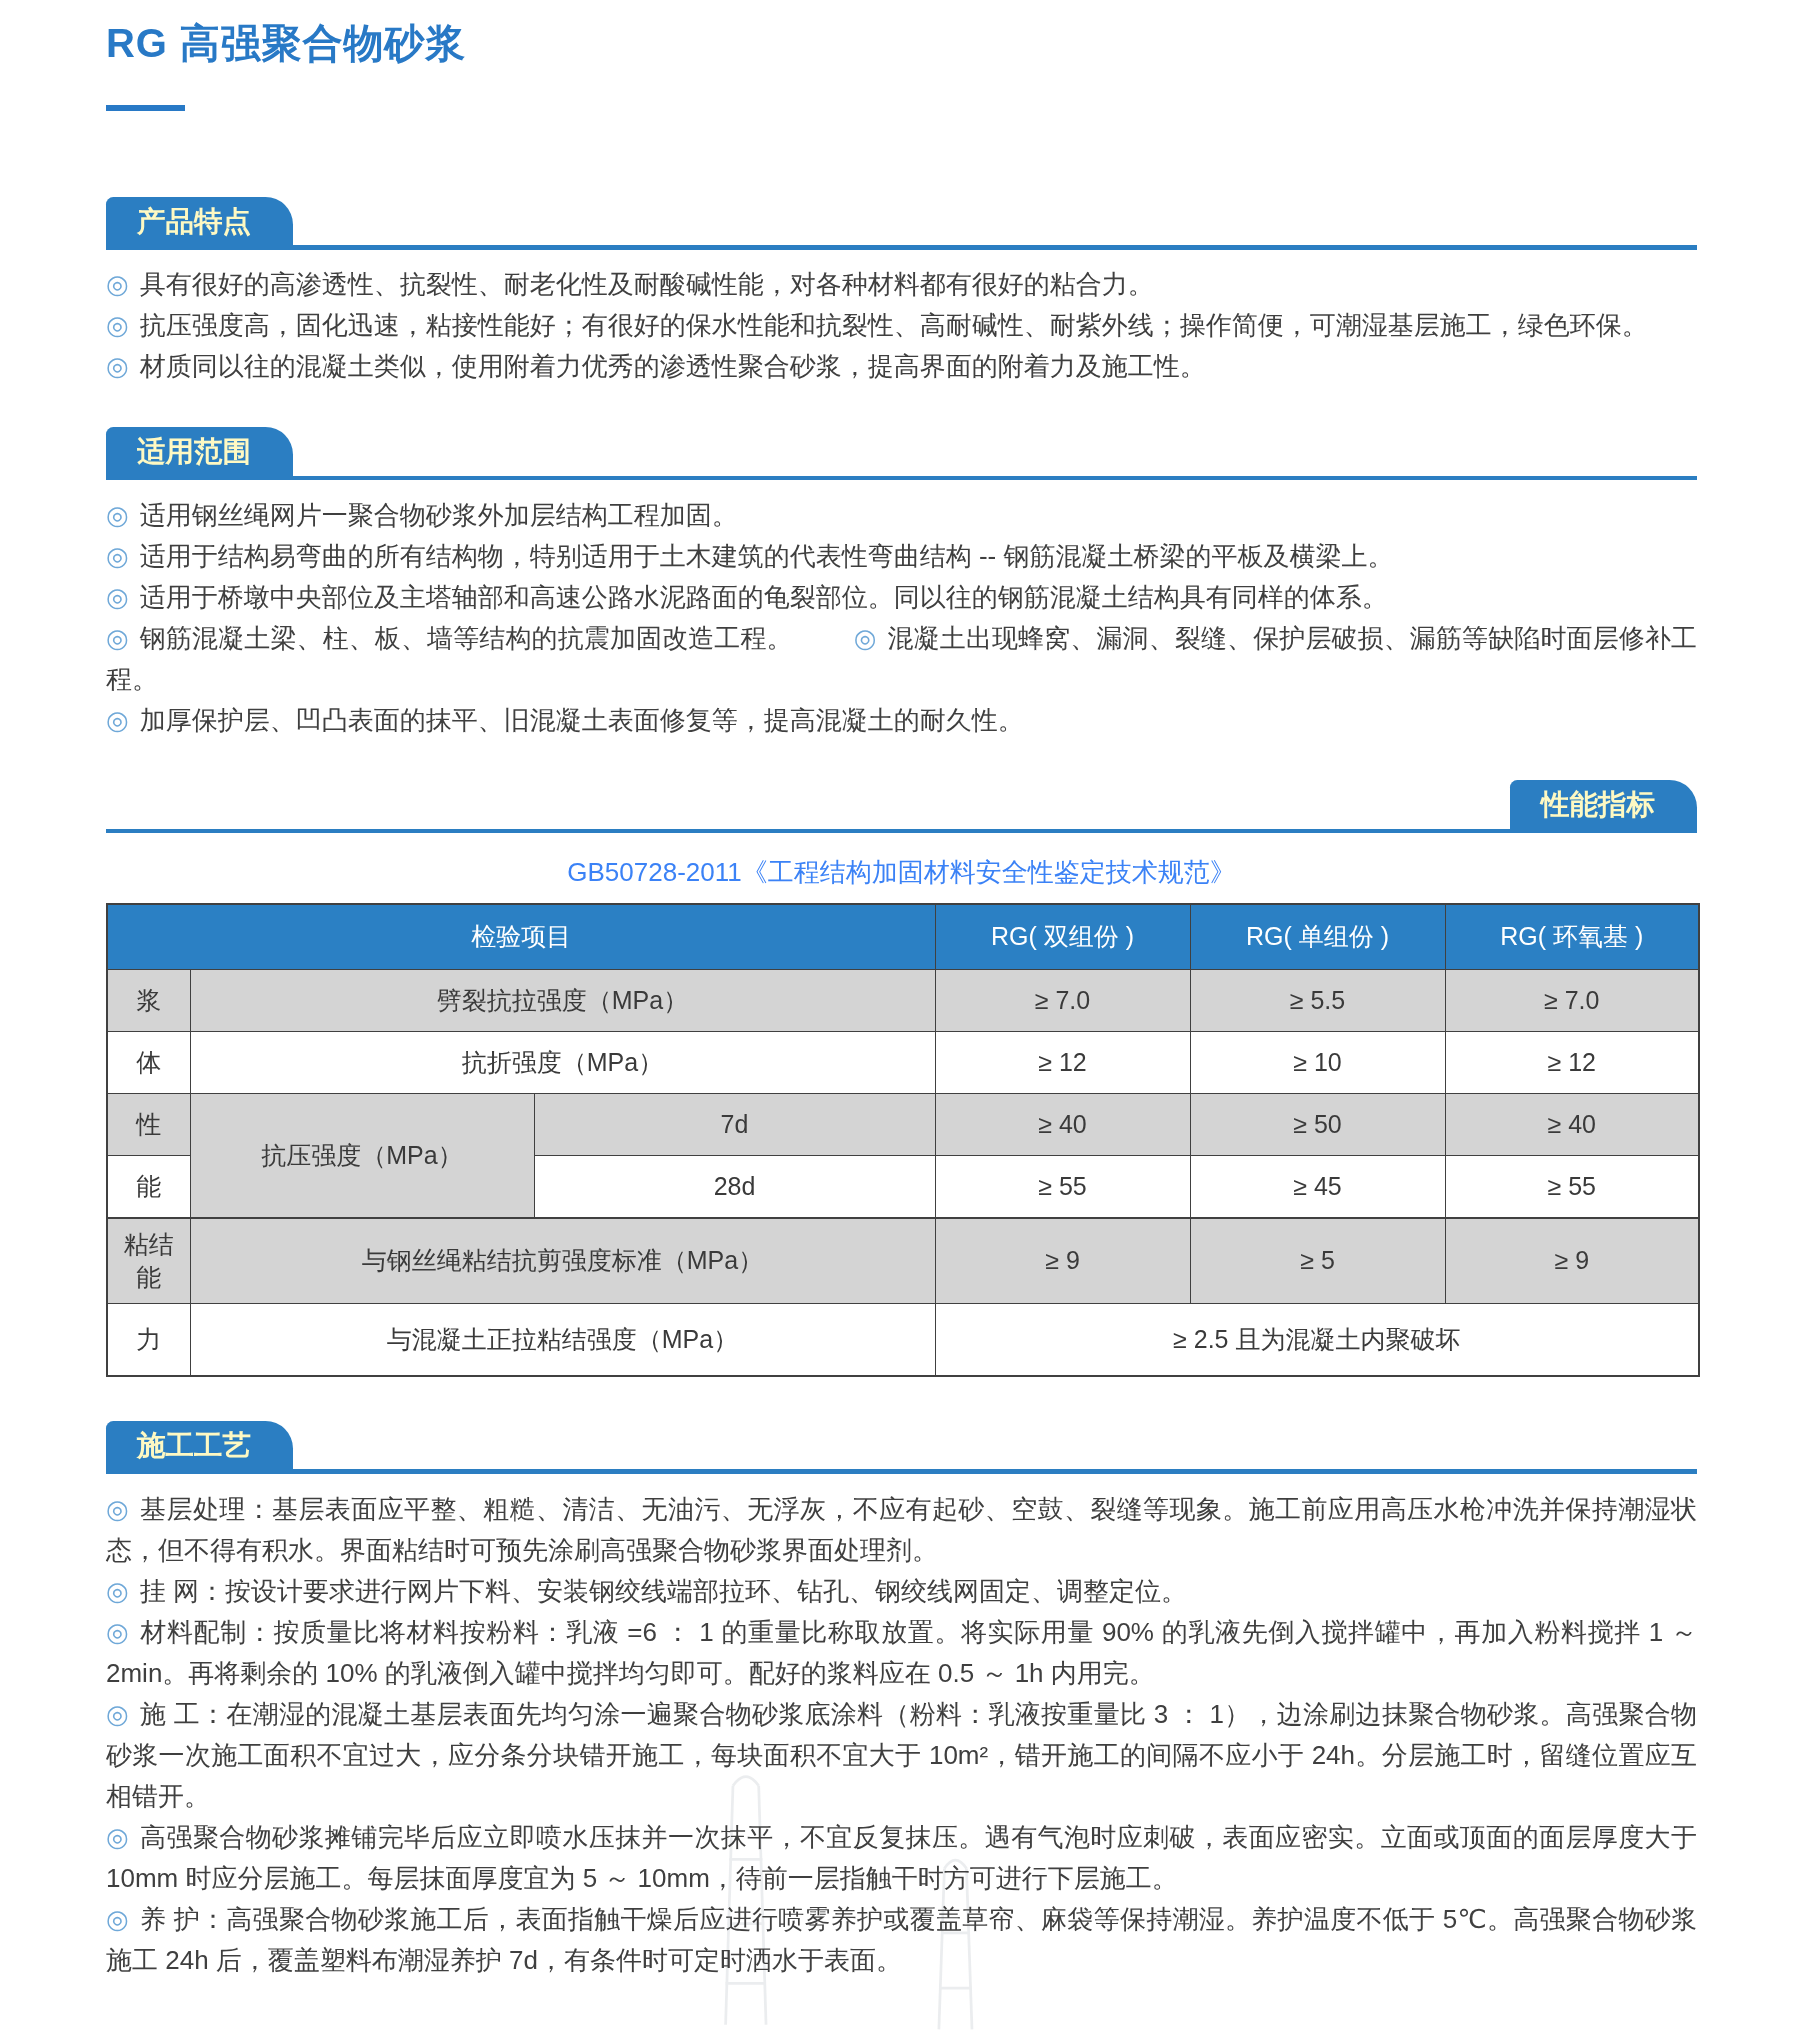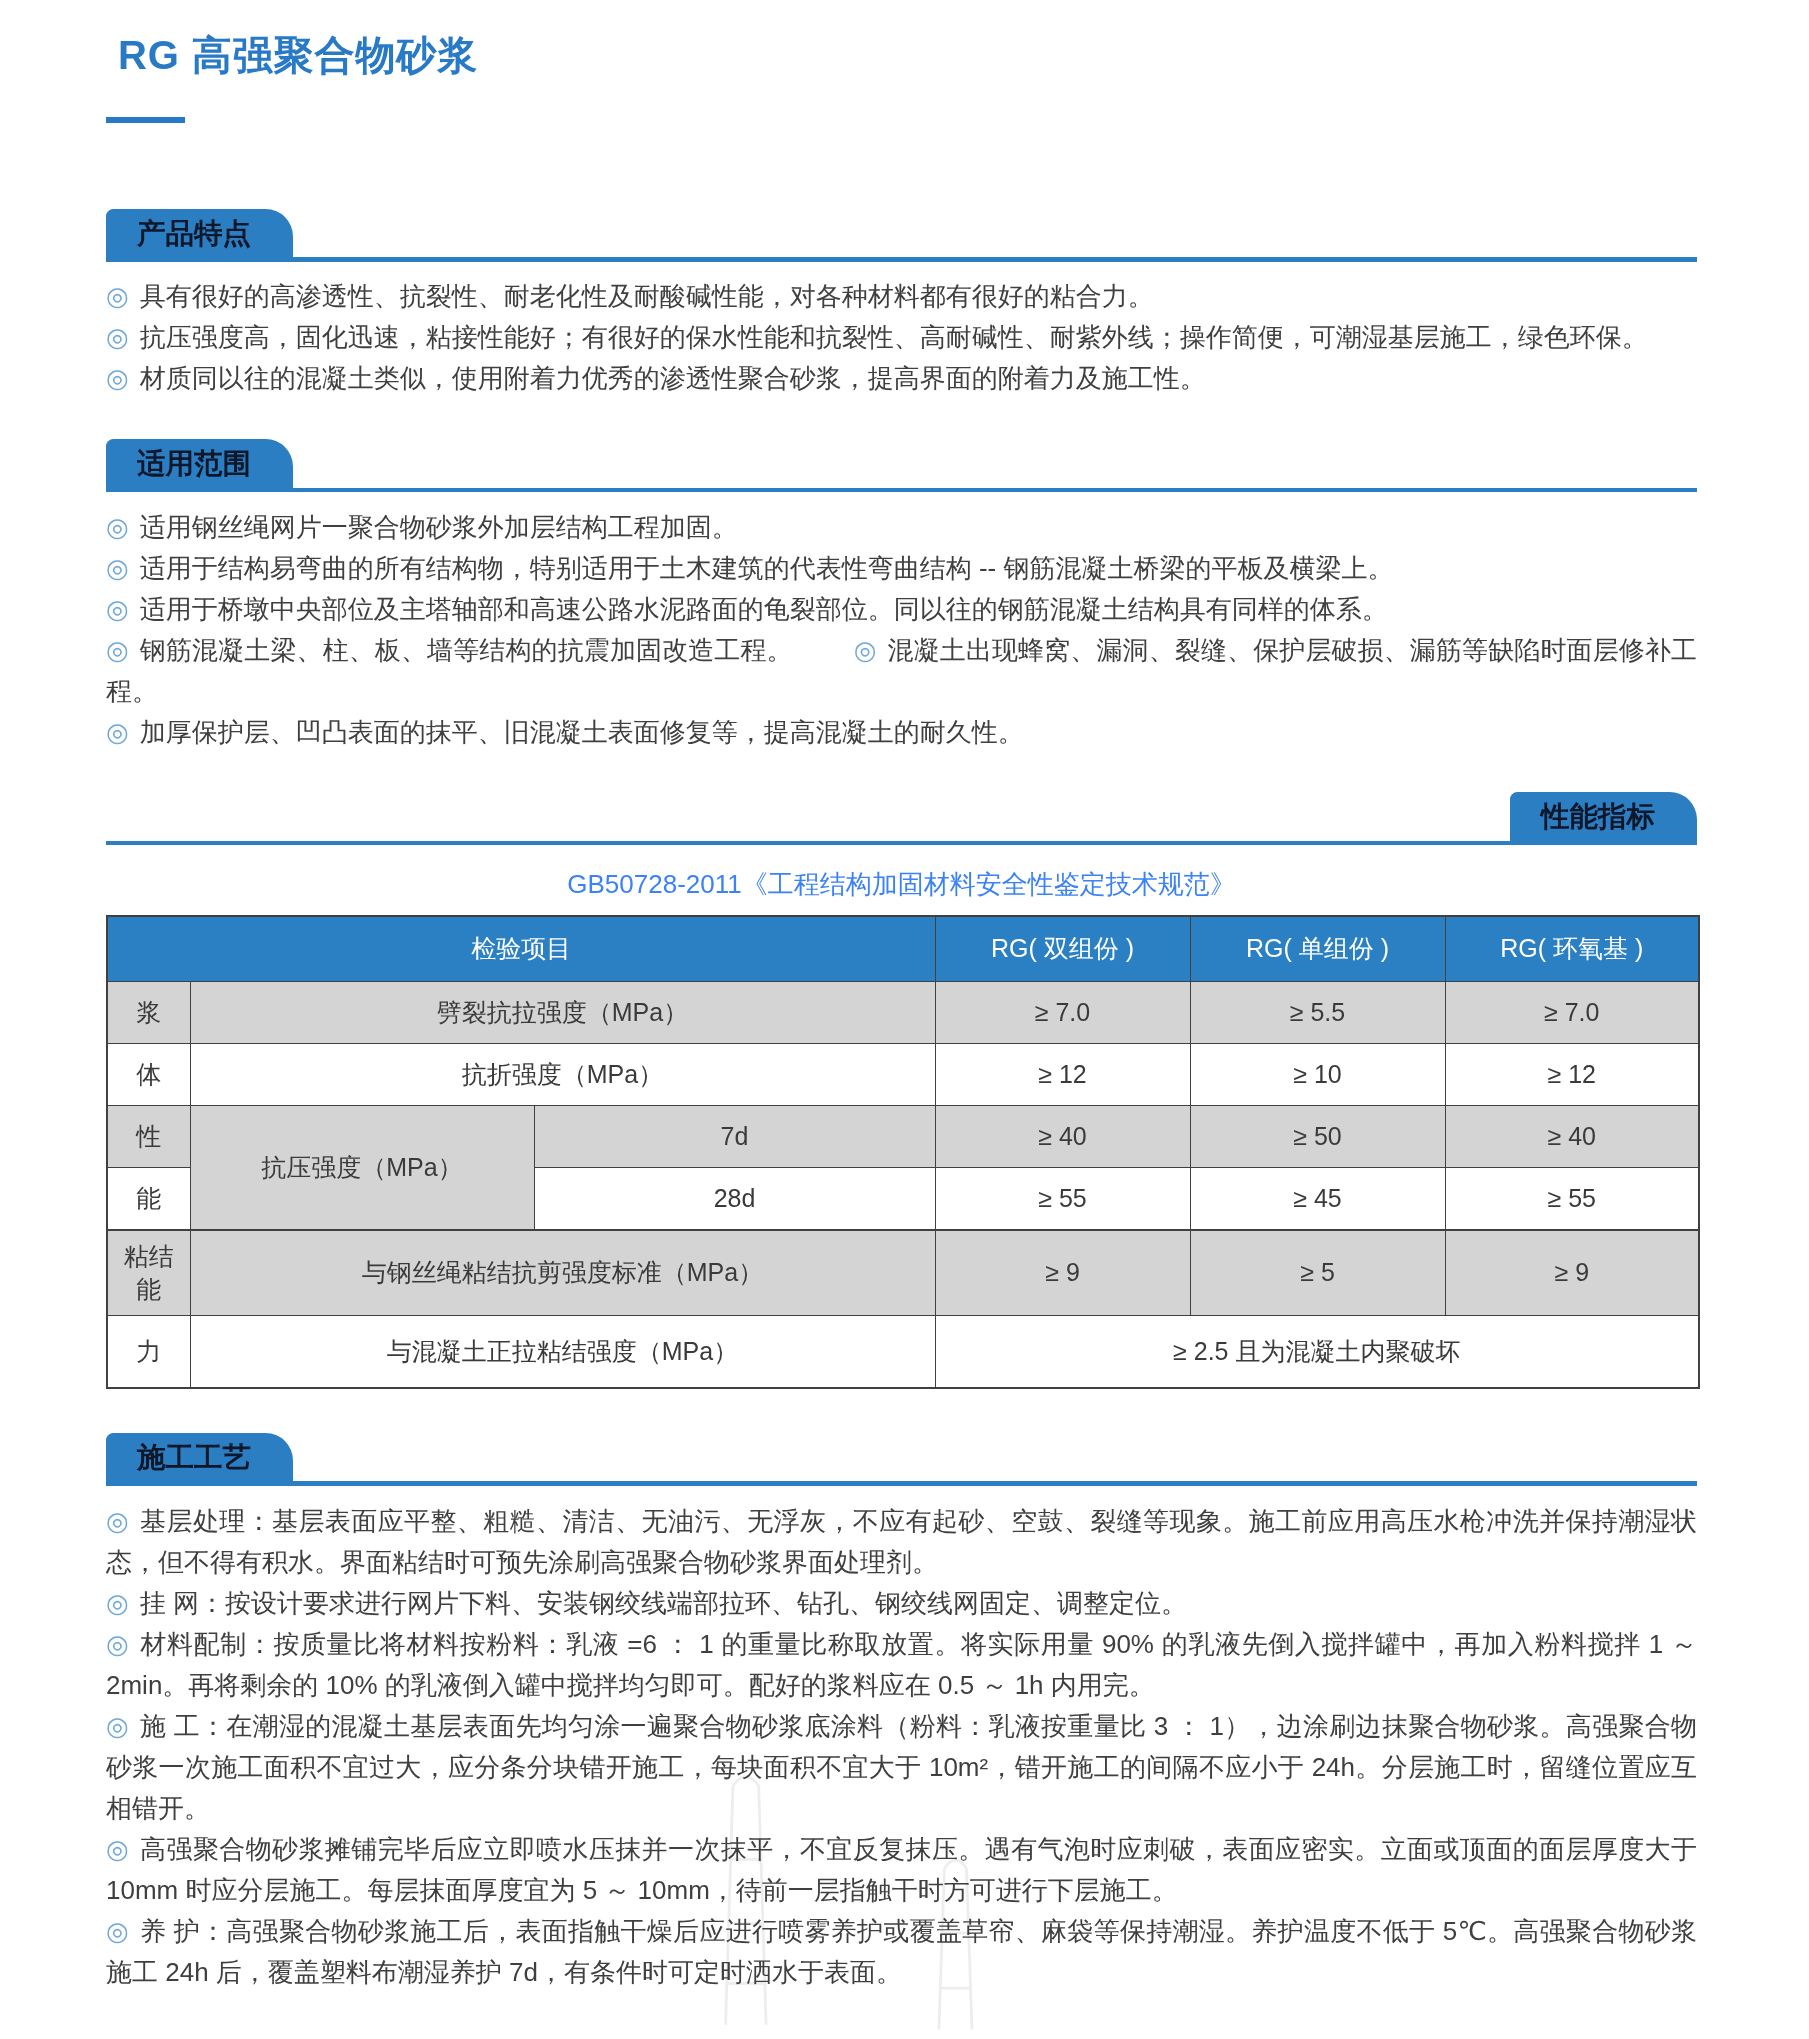--- a/index.html
+++ b/index.html
@@ -4,26 +4,26 @@
 <style>
   html,body{margin:0;padding:0;}
   body{
     width:1809px;height:2040px;background:#ffffff;overflow:hidden;
     font-family:"Liberation Sans","DejaVu Sans",sans-serif;
     -webkit-font-smoothing:antialiased;
   }
   .page{position:relative;box-sizing:border-box;width:100%;height:100%;
         padding:20px 112px 0 106px;z-index:1;}
   
-  .doc-title{margin:12px;font-size:40px;font-weight:bold;color:#2879c6;letter-spacing:0.9px;line-height:46px;}
+  .doc-title{margin:0;font-size:40px;font-weight:bold;color:#2879c6;letter-spacing:0.9px;line-height:46px;}
   .title-dash{width:79px;height:5.5px;background:#2879c6;margin-top:39px;}
   
   .sec-head{line-height:0;}
   .banner{
-    display:inline-block;background:#2b7ec2;color:#0f172a;
+    display:inline-block;background:#2b7ec2;color:#fef9c3;
     font-size:28.5px;font-weight:bold;line-height:31px;
     padding:9.2px 42px 8.3px 31px;
     border-radius:7.3px 27.5px 0 0;
   }
   .rule{height:4.6px;background:#2b7ec2;}
   .mt-features{margin-top:86px;}
   .mt-scope{margin-top:40px;}
   .mt-performance{margin-top:39px;text-align:right;}
   .mt-construction{margin-top:44px;}
   

